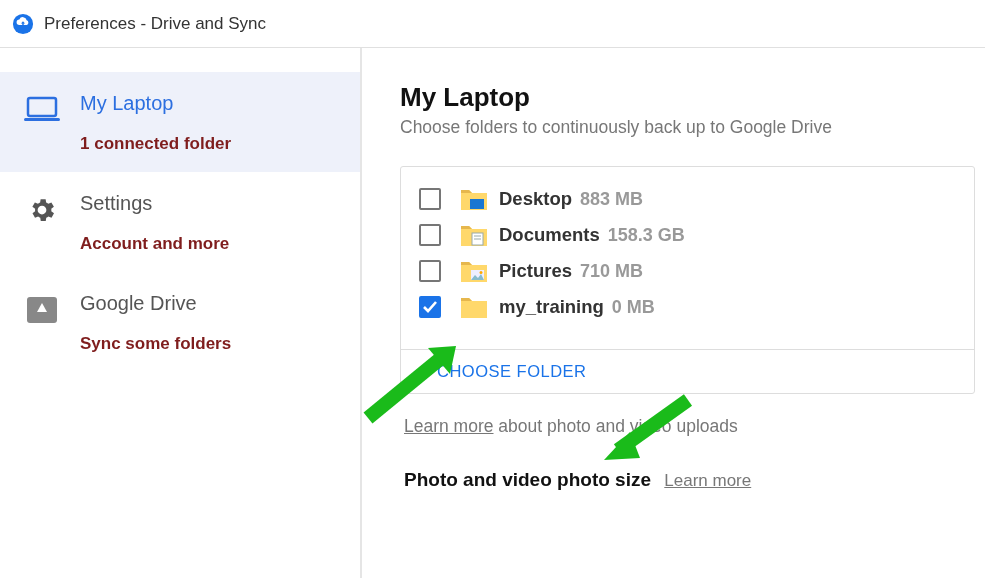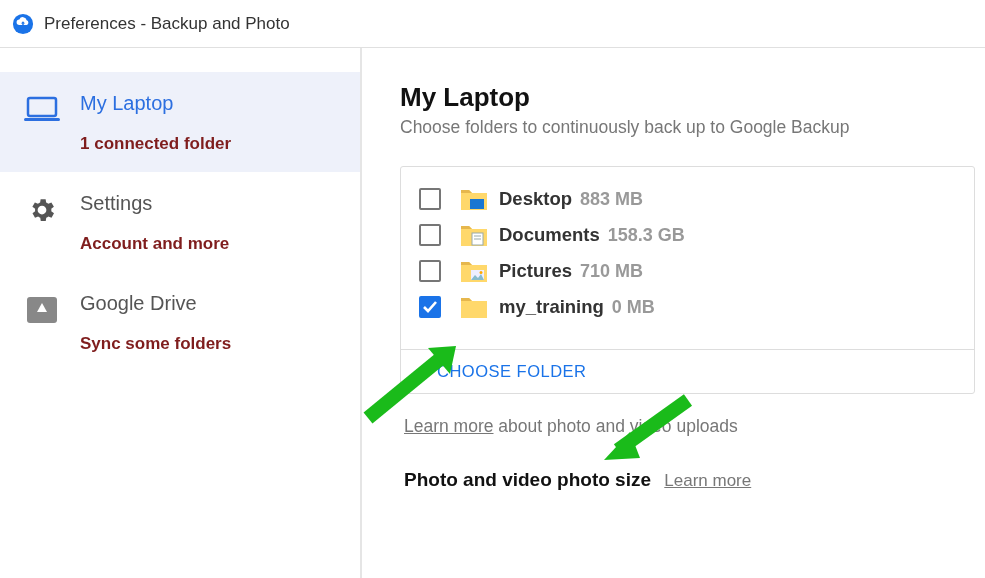--- a/index.html
+++ b/index.html
@@ -41,21 +41,21 @@
 <body>
 
 <div class="titlebar">
   <span class="titlebar-icon">
     <svg viewBox="0 0 24 24" width="22" height="22">
         <circle cx="12" cy="12" r="11" fill="#1a73e8"></circle>
         <path d="M8 13 a3 3 0 0 1 0-6 a4.2 4.2 0 0 1 8 1 a2.6 2.6 0 0 1 0 5 Z" fill="#fff"></path>
         <path d="M12 9 l-2.2 2.5 h1.4 v2 h1.6 v-2 h1.4 Z" fill="#1a73e8"></path>
       </svg>
   </span>
-  <span class="titlebar-text">Preferences - Backup and Photo</span>
+  <span class="titlebar-text">Preferences - Drive and Sync</span>
 </div>
 
 <div class="container">
 
   <div class="sidebar">
     <div class="sidebar-item active">
       <span class="sidebar-icon">
         <svg width="36" height="28" viewBox="0 0 36 28">
             <rect x="4" y="2" width="28" height="18" rx="2" fill="none" stroke="#2c6fe0" stroke-width="2.5"></rect>
             <rect x="0" y="22" width="36" height="3" rx="1.5" fill="#2c6fe0"></rect>
@@ -86,21 +86,21 @@
       </span>
       <div class="sidebar-labels">
         <span class="sidebar-title">Google Drive</span>
         <span class="sidebar-sub">Sync some folders</span>
       </div>
     </div>
   </div>
 
   <div class="main">
     <div class="page-title">My Laptop</div>
-    <div class="page-sub">Choose folders to continuously back up to Google Backup</div>
+    <div class="page-sub">Choose folders to continuously back up to Google Drive</div>
 
     <div class="folder-box">
       <div class="folder-list">
 
         <div class="folder-row">
           <span class="checkbox"></span>
           <span class="folder-icon"><svg width="30" height="26" viewBox="0 0 30 26">
                 <path d="M2 4 h8 l3 3 h15 v17 h-26 Z" fill="#ffd86b"></path>
                 <path d="M2 4 h8 l3 3 h-11 Z" fill="#e6b74d"></path>
                 <rect x="11" y="13" width="14" height="10" fill="#1976d2"></rect>

